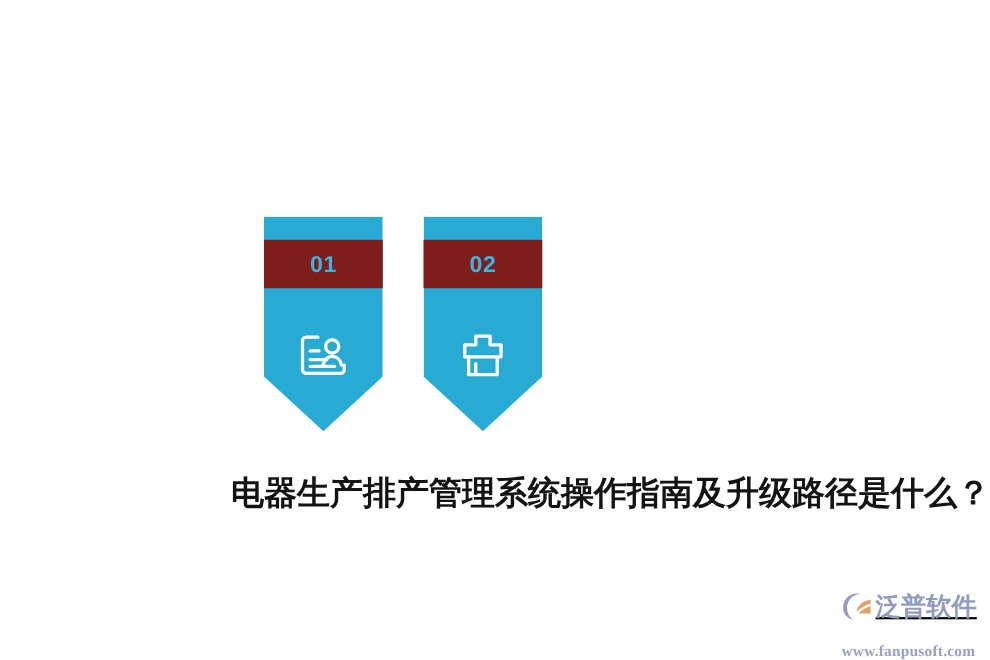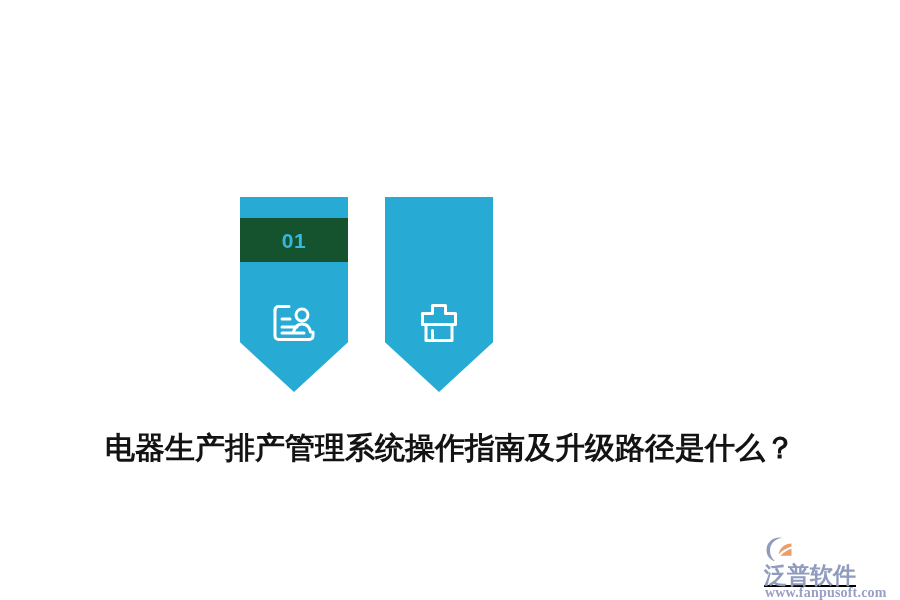--- a/index.html
+++ b/index.html
@@ -52,21 +52,21 @@
     height: 195px;
     clip-path: polygon(0 0, 100% 0, 100% 74.5%, 50% 100%, 0 74.5%);
   }
 
   .banner-num-band {
     position: absolute;
     left: 0;
     top: 21px;
     width: 108px;
     height: 44px;
-    background: #14532d;
+    background: #7f1d1d;
     display: flex;
     align-items: center;
     justify-content: center;
     z-index: 2;
   }
 
   .banner-num {
     font-size: 21px;
     font-weight: bold;
     letter-spacing: 0.5px;
@@ -87,41 +87,41 @@
   .banner-icon svg {
     display: block;
   }
 
   
   .page-title {
     position: absolute;
     left: 0;
     top: 428px;
     width: 900px;
-    text-align: center;
+    text-align: right;
     font-size: 30px;
     font-weight: bold;
     color: #131313;
     letter-spacing: 0px;
     white-space: nowrap;
     font-family: "Liberation Sans", "DejaVu Sans", sans-serif;
   }
 
   
   .logo {
     position: absolute;
     left: 764px;
     top: 534px;
     width: 132px;
     height: 56px;
   }
   .logo-row {
     display: flex;
-    flex-direction: column;
-    align-items: flex-start;
+    flex-direction: row;
+    align-items: center;
     height: 34px;
     text-decoration: underline;
   }
   .logo-mark {
     width: 30px;
     height: 30px;
     margin-right: 2px;
     flex: 0 0 auto;
   }
   .logo-name {
@@ -162,20 +162,23 @@
           <line x1="11" y1="24" x2="26" y2="24"></line>
           <line x1="11" y1="30" x2="33" y2="30"></line>
           <circle cx="31" cy="12" r="6"></circle>
           <path d="M22.5 29 C24 23.5 27.5 21 31 21 C35 21 38.5 23.8 39.5 29"></path>
         </svg>
       </div>
     </div>
 
     <div class="banner">
       <div class="banner-body" style="background:#27ABD4"></div>
+      <div class="banner-num-band">
+        <span class="banner-num" style="color:#35B7E0">02</span>
+      </div>
       <div class="banner-icon">
         <svg width="40" height="42" viewBox="0 0 40 42" fill="none" stroke="#ffffff" stroke-width="3" stroke-linecap="round" stroke-linejoin="round">
           <path d="M13.5 11.5 L13.5 3.5 L26.5 3.5 L26.5 11.5 L36.5 11.5 L36.5 22.5 L3.5 22.5 L3.5 11.5 Z"></path>
           <path d="M7 22.5 L7 38.5 L33 38.5 L33 22.5"></path>
           <path d="M13.5 38.5 L13.5 28.5"></path>
         </svg>
       </div>
     </div>
 
 

